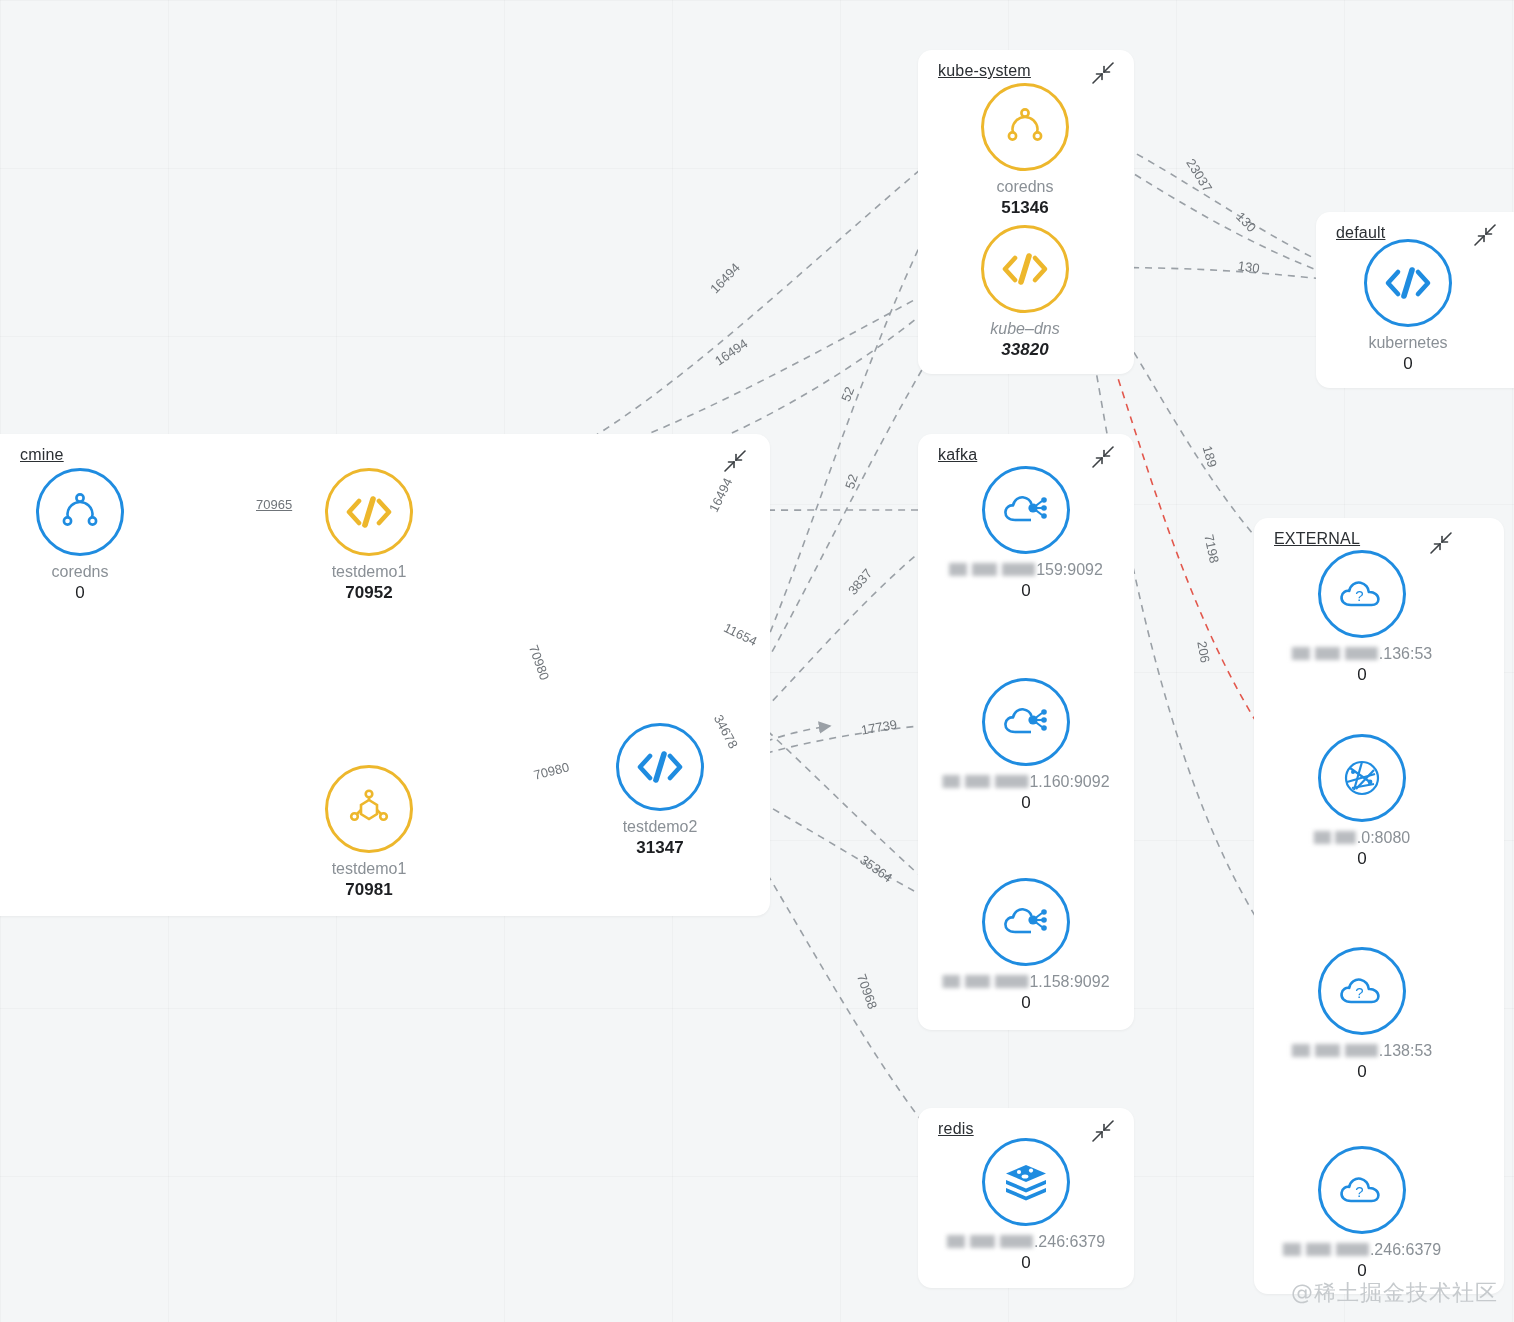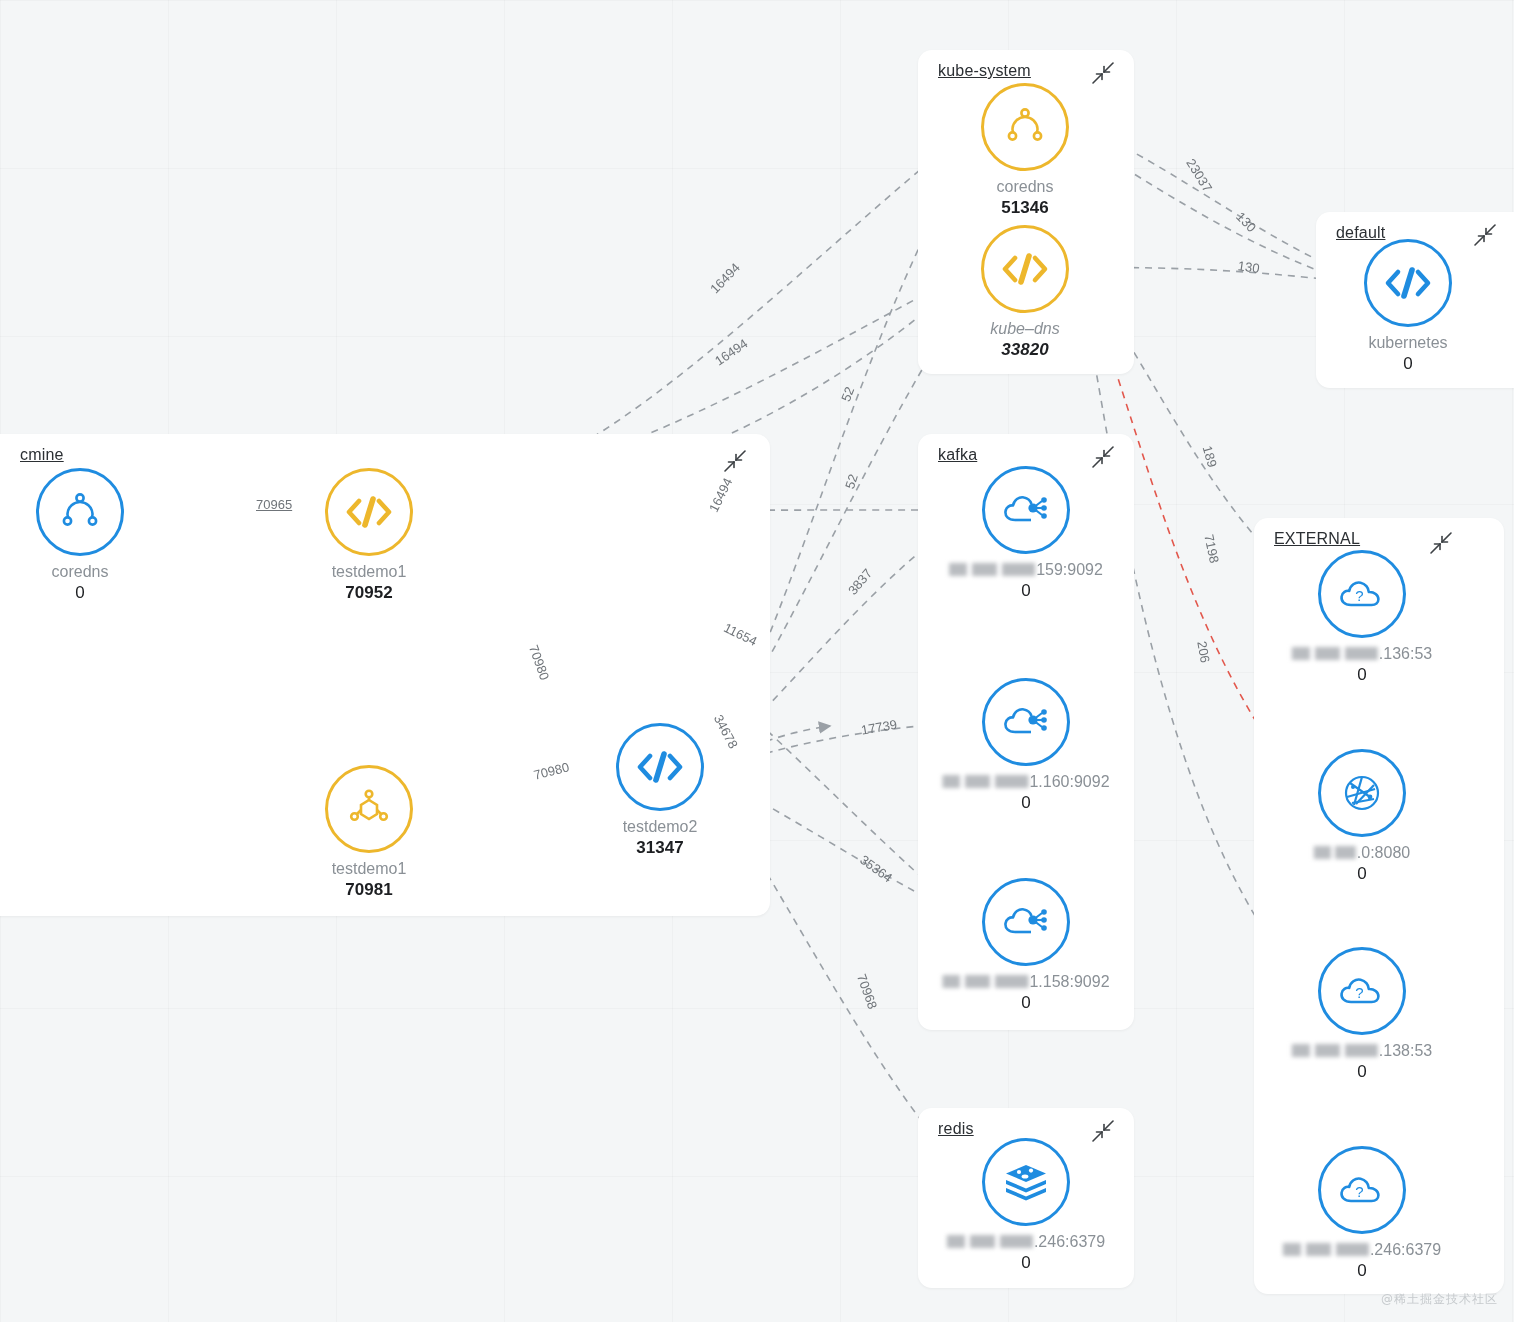--- a/index.html
+++ b/index.html
@@ -61,21 +61,21 @@
   }
   .label .val{font-size:17px;color:#1d1f22;line-height:22px;font-weight:600;}
   .label .val.zero{font-weight:400;color:#1d1f22;}
 
   .edge-label{
     position:absolute;font-size:13px;color:#6f7479;
     white-space:nowrap;transform-origin:0 0;
   }
   .watermark{
     position:absolute;right:16px;bottom:14px;
-    font-size:12px;color:#c6cacd;letter-spacing:1px;
+    font-size:22px;color:#c6cacd;letter-spacing:1px;
     font-family:"DejaVu Sans",sans-serif;
   }
 </style>
 </head>
 <body>
 
 <div id="grid"></div>
 <div id="canvas">
   <svg id="edges">
     <defs>
@@ -318,21 +318,21 @@
               <path d="M13 29 C6 29 3 25 3.6 20.6 C4.2 16.3 8.2 14.3 11.2 14.9 C12.3 9.2 17.4 5.6 22.6 6.7 C27.4 7.7 30.6 11.8 30.8 16 C36.3 15.6 40.4 19.4 40.4 23.3 C40.4 26.9 37.6 29 33.6 29 Z"></path>
             </g>
             <text x="21.5" y="25" font-size="15" font-family="Liberation Sans, sans-serif" fill="#1f8ce0" text-anchor="middle">?</text>
           </svg>
         </div>
         <div class="label"><div class="name blur-ip">
             <span class="masked wide"></span>
             <span>.136:53</span>
           </div><div class="val zero">0</div></div>
       </div>
-      <div class="node" style="left: 1318px; top: 749px;">
+      <div class="node" style="left: 1318px; top: 734px;">
         <div class="ring">
           <svg width="44" height="44" viewBox="0 0 44 44">
             <g fill="none" stroke="#1f8ce0" stroke-width="2.2">
               <circle cx="22" cy="22" r="16"></circle>
               <path d="M10 12 L30 26"></path>
               <path d="M34 14 L16 33"></path>
               <path d="M22 6 L14 34"></path>
               <path d="M7 26 L35 18"></path>
               <path d="M12 32 L34 28"></path>
             </g>

